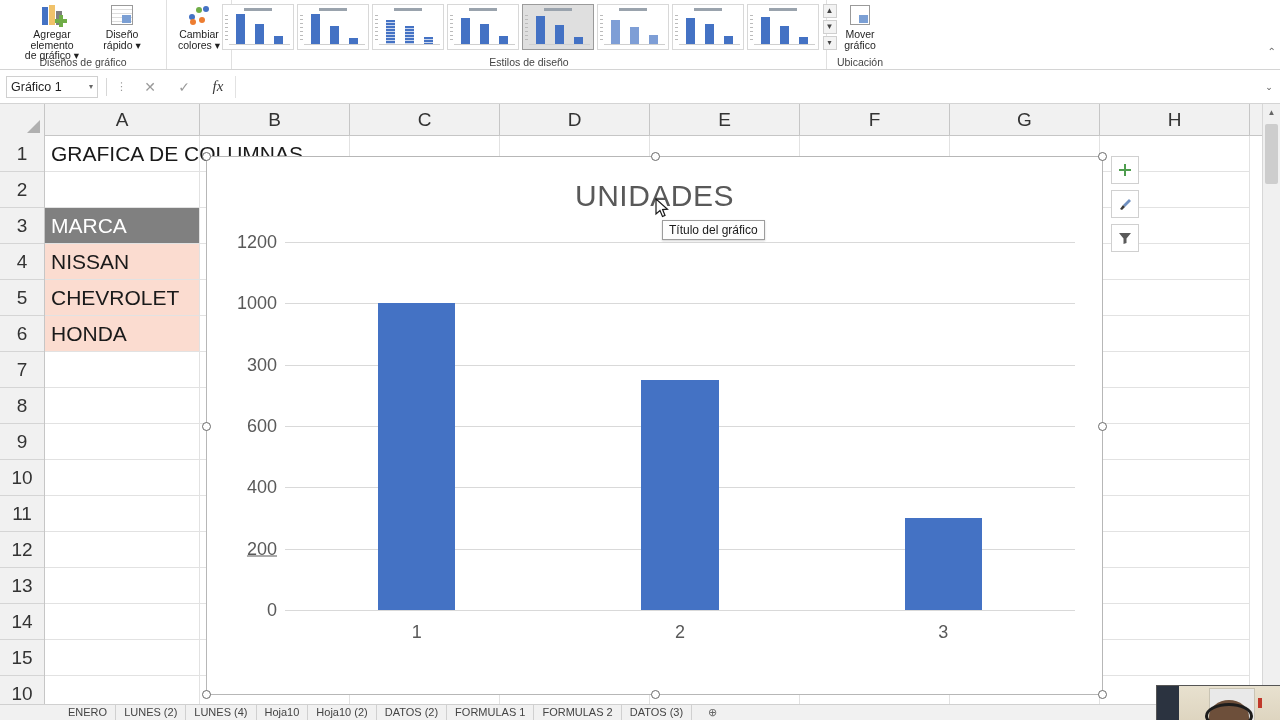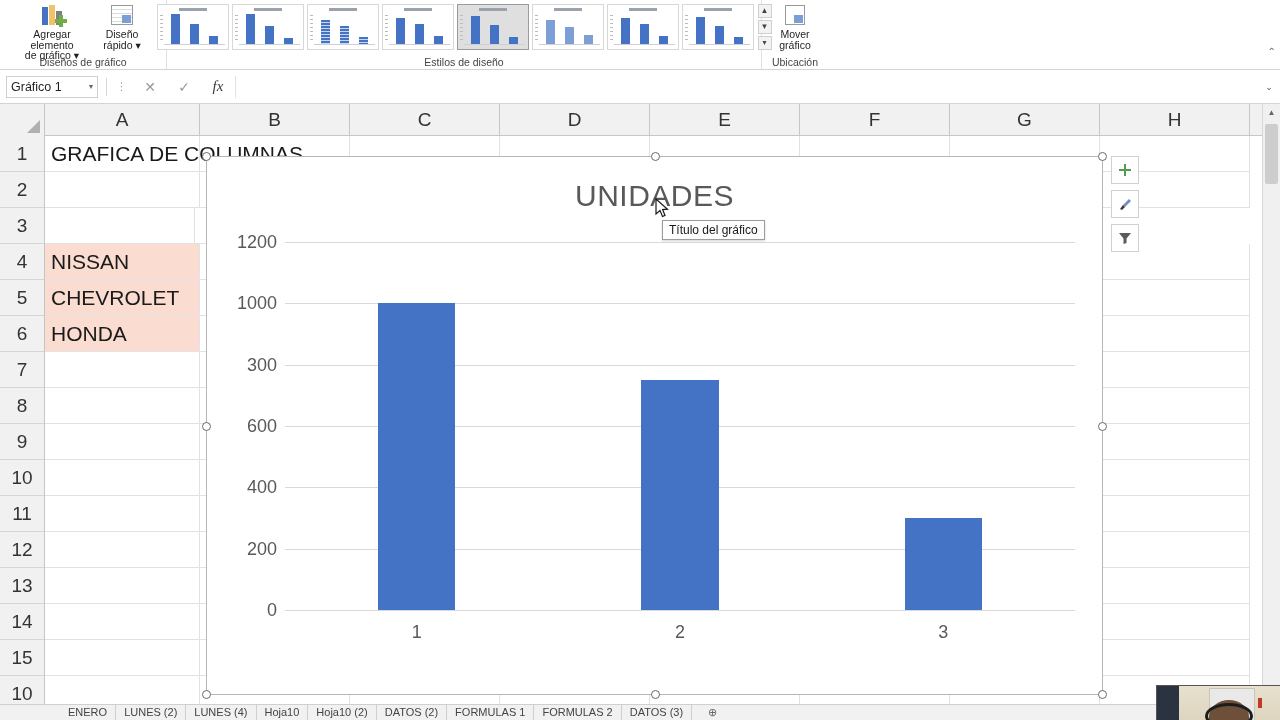--- a/index.html
+++ b/index.html
@@ -192,20 +192,38 @@
           <div class="ico">
             <span class="gridico"></span>
           </div>
           <div class="lbl">Diseño
 rápido ▾</div>
         </div>
       </div>
       <div class="rgroup-label">Diseños de gráfico</div>
     </div>
 
+    <div class="rgroup" style="width:65px;">
+      <div class="rbtns">
+        <div class="rbtn" style="width:62px;">
+          <div class="ico">
+            <span class="dots">
+              <i style="left:2px;top:9px;background:#4472c4;"></i>
+              <i style="left:9px;top:2px;background:#70ad47;"></i>
+              <i style="left:16px;top:1px;background:#4472c4;"></i>
+              <i style="left:3px;top:14px;background:#ed7d31;"></i>
+              <i style="left:12px;top:12px;background:#ed7d31;"></i>
+            </span>
+          </div>
+          <div class="lbl">Cambiar
+colores ▾</div>
+        </div>
+      </div>
+      <div class="rgroup-label"></div>
+    </div>
 
     <div class="rgroup" style="width:595px;">
       <div class="gallery" id="style-gallery">
           <div class="gthumb">
             <div class="gt-title"></div>
             <div class="gt-yt"></div>
             <div class="gt-bars">
               <i style="height: 30px;"></i>
               <i style="height: 20px;"></i>
               <i style="height: 8px;"></i>
@@ -368,20 +386,21 @@
           <div class="cell" style="width: 155px; min-width: 155px;"></div>
           <div class="cell" style="width: 150px; min-width: 150px;"></div>
           <div class="cell" style="width: 150px; min-width: 150px;"></div>
           <div class="cell" style="width: 150px; min-width: 150px;"></div>
           <div class="cell" style="width: 150px; min-width: 150px;"></div>
           <div class="cell" style="width: 150px; min-width: 150px;"></div>
           <div class="cell" style="width: 150px; min-width: 150px;"></div>
           <div class="cell" style="width: 150px; min-width: 150px;"></div>
         </div>
         <div class="cellrow">
+          <div class="cell hdrgray" style="width: 155px; min-width: 155px;">MARCA</div>
           <div class="cell" style="width: 150px; min-width: 150px;"></div>
           <div class="cell" style="width: 150px; min-width: 150px;"></div>
           <div class="cell" style="width: 150px; min-width: 150px;"></div>
           <div class="cell" style="width: 150px; min-width: 150px;"></div>
           <div class="cell" style="width: 150px; min-width: 150px;"></div>
           <div class="cell" style="width: 150px; min-width: 150px;"></div>
           <div class="cell" style="width: 150px; min-width: 150px;"></div>
         </div>
         <div class="cellrow">
           <div class="cell peach" style="width: 155px; min-width: 155px;">NISSAN</div>
@@ -525,21 +544,21 @@
     <div class="handle" style="left:-5px;bottom:-5px;"></div>
     <div class="handle" style="left:444px;bottom:-5px;"></div>
     <div class="handle" style="right:-5px;bottom:-5px;"></div>
 
     <div class="chart-title">UNIDADES</div>
 
     <div class="plot" id="plot-area">
         <div class="gridline" style="top: 100%;"></div>
         <div class="ytick" style="top: 100%;">0</div>
         <div class="gridline" style="top: 83.3333%;"></div>
-        <div class="ytick" style="top: 83.3333%;">200</div>
+        <div class="ytick" style="top: 83.3333%; text-decoration: underline;">200</div>
         <div class="gridline" style="top: 66.6667%;"></div>
         <div class="ytick" style="top: 66.6667%;">400</div>
         <div class="gridline" style="top: 50%;"></div>
         <div class="ytick" style="top: 50%;">600</div>
         <div class="gridline" style="top: 33.3333%;"></div>
         <div class="ytick" style="top: 33.3333%;">300</div>
         <div class="gridline" style="top: 16.6667%;"></div>
         <div class="ytick" style="top: 16.6667%;">1000</div>
         <div class="gridline" style="top: 0%;"></div>
         <div class="ytick" style="top: 0%;">1200</div>

